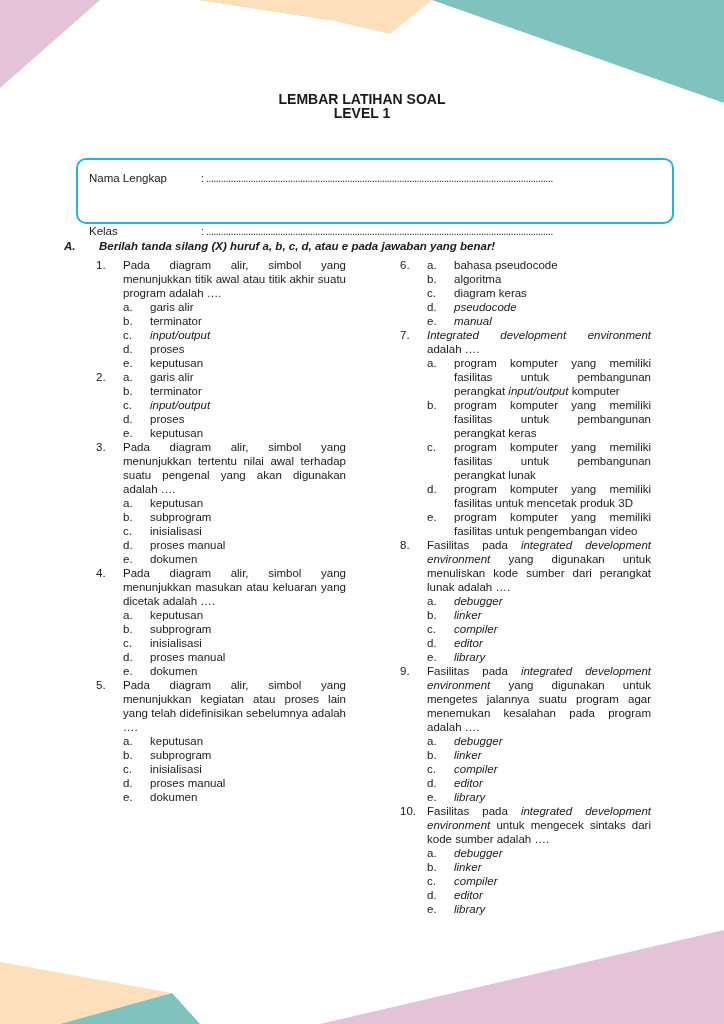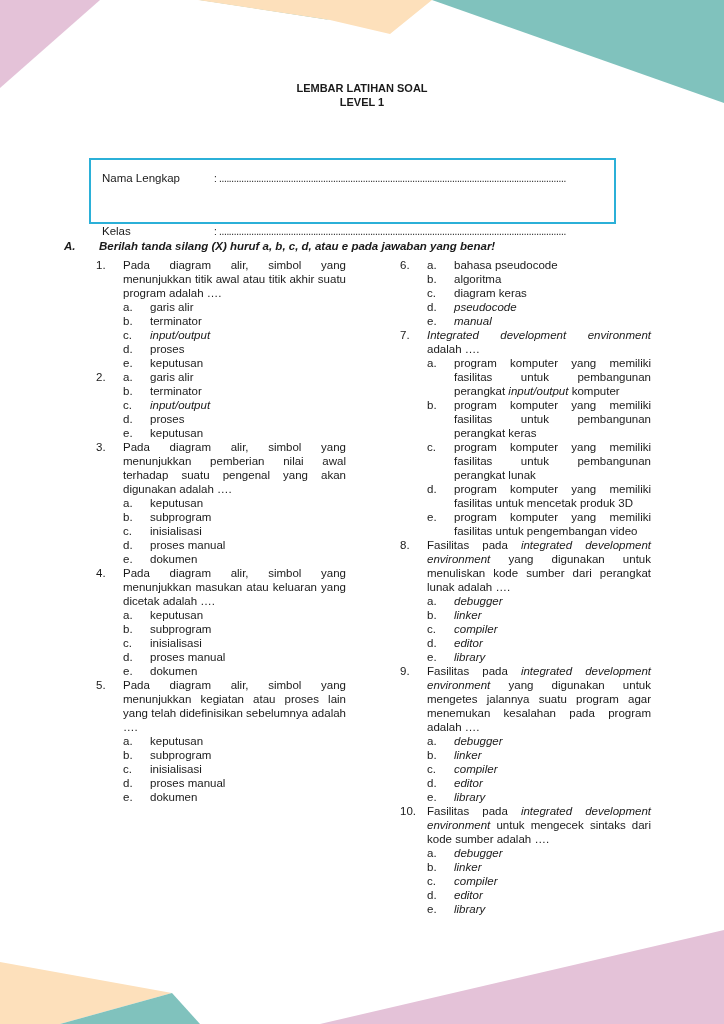--- a/index.html
+++ b/index.html
@@ -1,22 +1,22 @@
 <!DOCTYPE html>
 <html><head>
 <meta charset="utf-8">
 <style>
   html, body { margin: 0; padding: 0; background: #ffffff; }
   body { width: 724px; height: 1024px; position: relative; overflow: hidden;
          font-family: "Liberation Sans", sans-serif; color: #1a1a1a; }
   .deco { position: absolute; left: 0; top: 0; width: 724px; height: 1024px; pointer-events: none; }
-  .header { position: absolute; top: 81px; left: 0; width: 724px; text-align: center;
-            font-weight: bold; font-size: 11px; line-height: 14px; }
-  .idbox { position: absolute; left: 89px; top: 158px; width: 527px; height: 66px;
-           border: 2px solid #2bb0d8; border-radius: 0; box-sizing: border-box; }
+  .header { position: absolute; top: 92px; left: 0; width: 724px; text-align: center;
+            font-weight: bold; font-size: 14px; line-height: 14px; }
+  .idbox { position: absolute; left: 76px; top: 158px; width: 598px; height: 66px;
+           border: 2px solid #2bb0d8; border-radius: 10px; box-sizing: border-box; }
   .idrow { position: absolute; left: 11px; font-size: 11.5px; display: flex; width: 550px; }
   .idrow .lbl { width: 112px; }
   .idrow .dots { flex: 1; overflow: hidden; white-space: nowrap; letter-spacing: -0.3px; font-size: 10px; line-height: 14px; }
   .section { position: absolute; top: 240px; left: 64px; width: 600px; font-size: 11.5px;
              font-weight: bold; font-style: italic; display: flex; }
   .section .sl { width: 35px; }
   .col { position: absolute; top: 258px; font-size: 11.5px; line-height: 14px; }
   .col.left { left: 96px; width: 250px; }
   .col.right { left: 400px; width: 251px; }
   .q { display: flex; }
@@ -110,21 +110,21 @@
         </div>
         <div class="opt">
           <span class="ol">e.</span>
           <span class="ot"><span>keputusan</span></span>
         </div>
       </div>
     </div>
     <div class="q">
       <span class="num">3.</span>
       <div class="body">
-        <div class="stem">Pada diagram alir, simbol yang menunjukkan pemberian nilai awal terhadap suatu pengenal yang akan digunakan adalah ….</div>
+        <div class="stem">Pada diagram alir, simbol yang menunjukkan tertentu nilai awal terhadap suatu pengenal yang akan digunakan adalah ….</div>
         <div class="opt">
           <span class="ol">a.</span>
           <span class="ot"><span>keputusan</span></span>
         </div>
         <div class="opt">
           <span class="ol">b.</span>
           <span class="ot"><span>subprogram</span></span>
         </div>
         <div class="opt">
           <span class="ol">c.</span>

